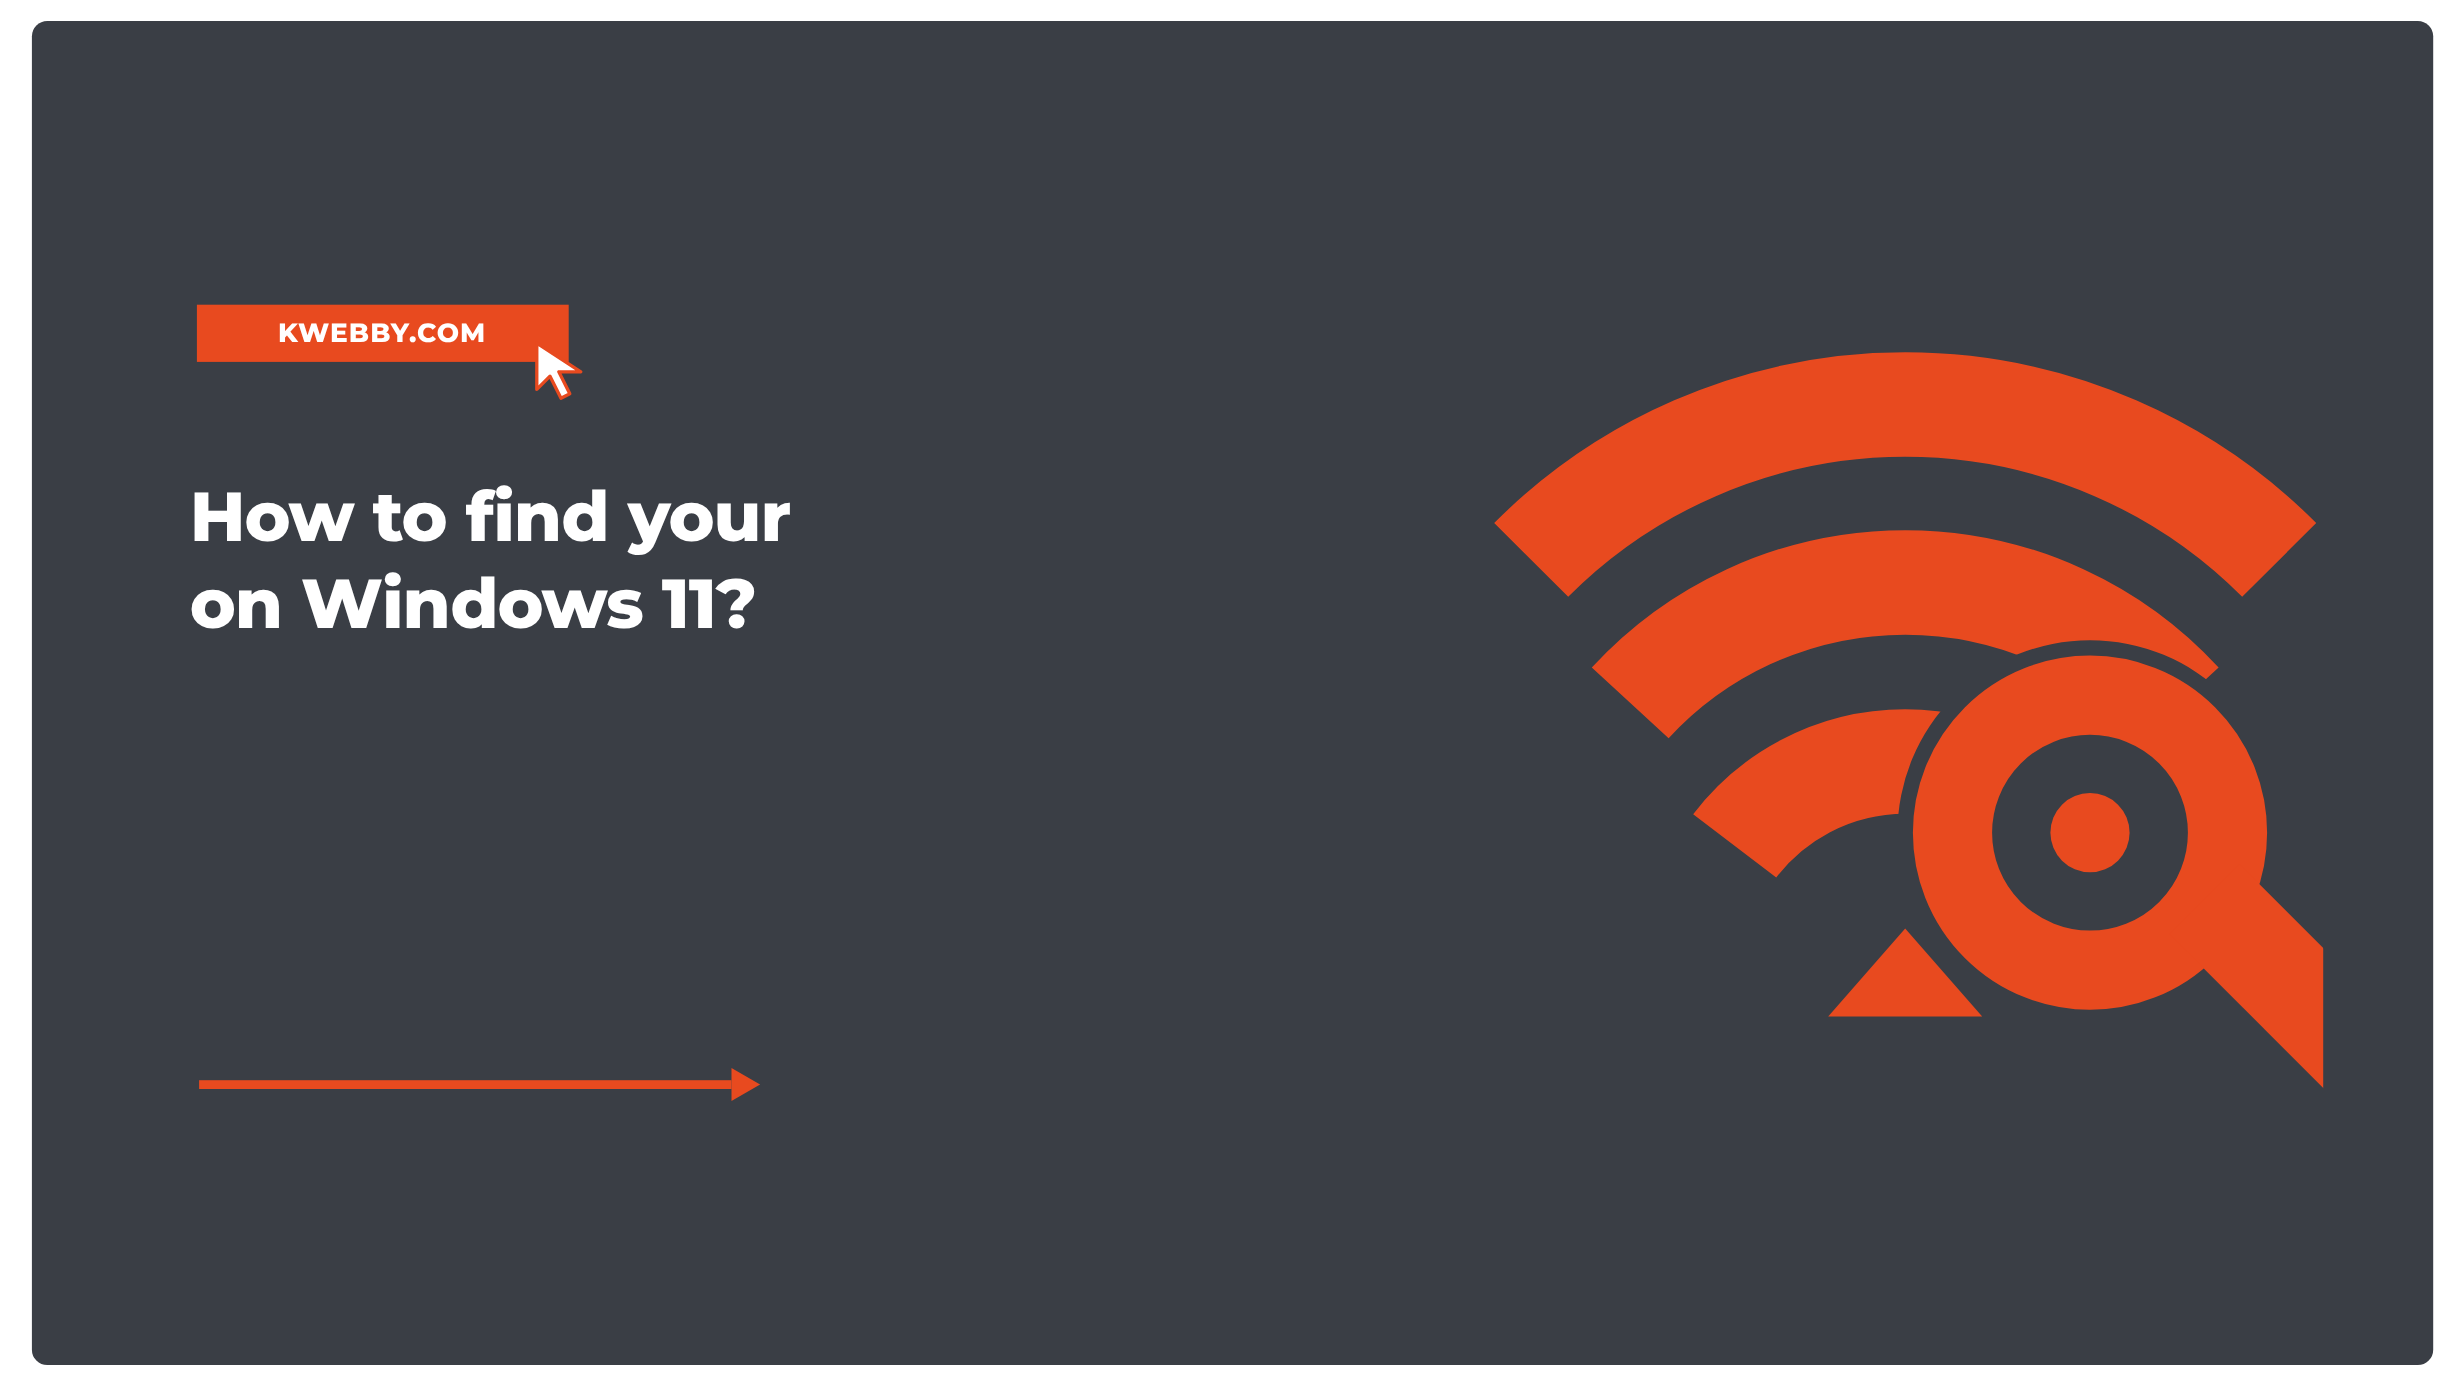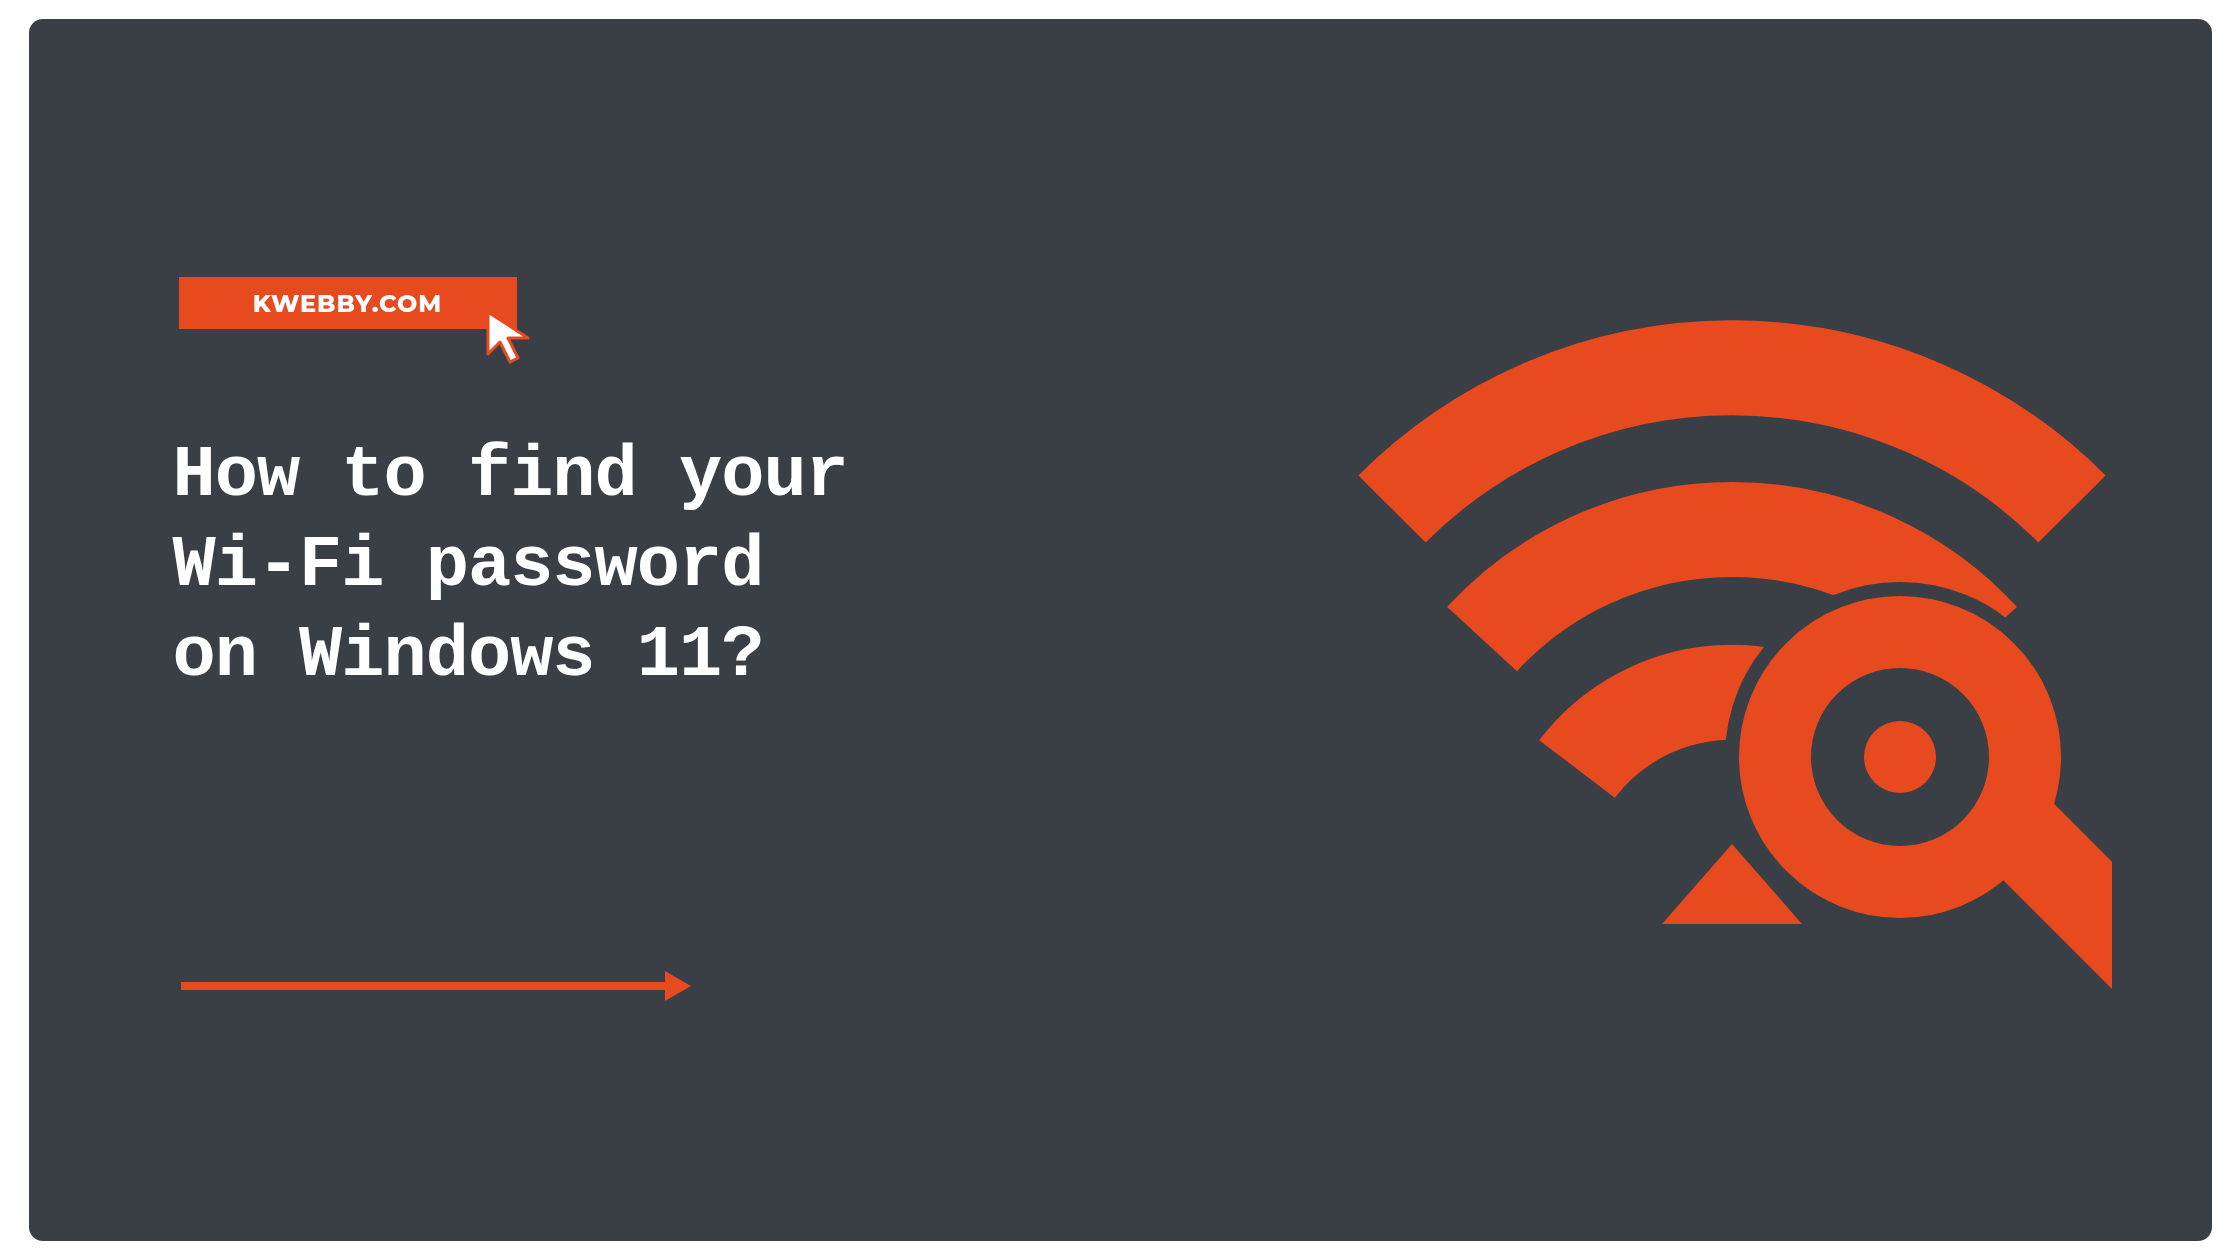--- a/index.html
+++ b/index.html
@@ -45,24 +45,23 @@
     top: 289px;
     width: 58px;
     height: 58px;
   }
   .headline {
     position: absolute;
     left: 144px;
     top: 412px;
     color: #ffffff;
     font-weight: 800;
-    font-size: 72px;
+    font-size: 63px;
     line-height: 1.25;
     letter-spacing: -1px;
-    font-family: Liberation Mono, monospace;
   }
   .arrow {
     position: absolute;
     left: 152px;
     top: 952px;
     width: 510px;
     height: 30px;
     display: flex;
     align-items: center;
   }
@@ -95,21 +94,20 @@
   </div>
 
   <div class="cursor">
     <svg viewBox="0 0 58 58" width="58" height="58">
       <polygon points="6,4 6,46 18,34 28,54 36,50 26,30 46,30" fill="#ffffff" stroke="#e84a1f" stroke-width="3" stroke-linejoin="round"></polygon>
     </svg>
   </div>
 
   <div class="headline">
     <div>How to find your</div>
-    <div>Wi-Fi password</div>
     <div>on Windows 11?</div>
   </div>
 
   <div class="arrow">
     <div class="arrow-line"></div>
     <div class="arrow-head"></div>
   </div>
 
   <div class="wifi-graphic">
     <svg viewBox="0 0 760 760" width="760" height="760">

